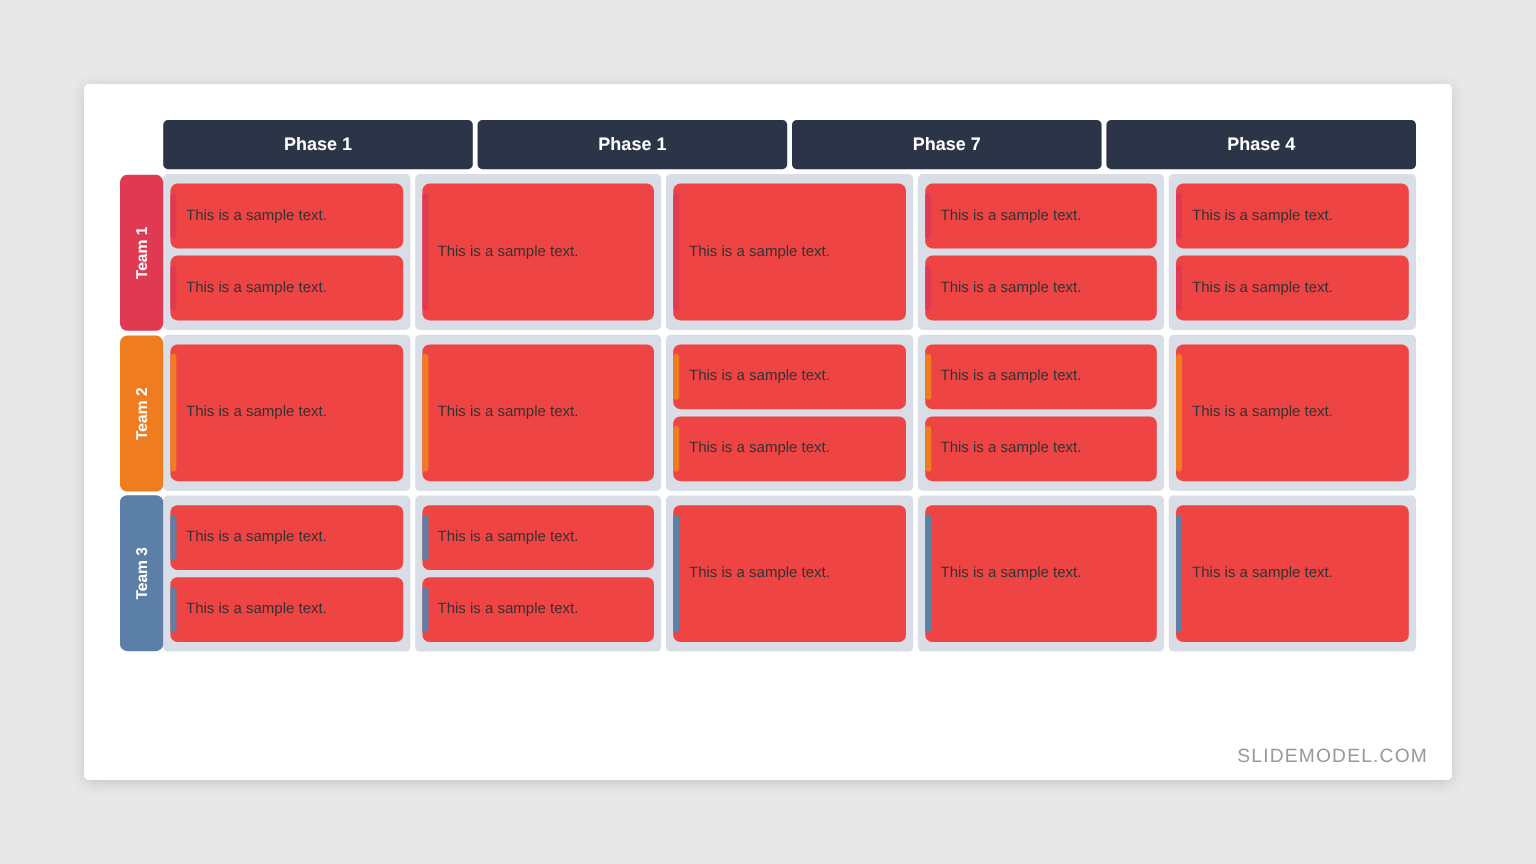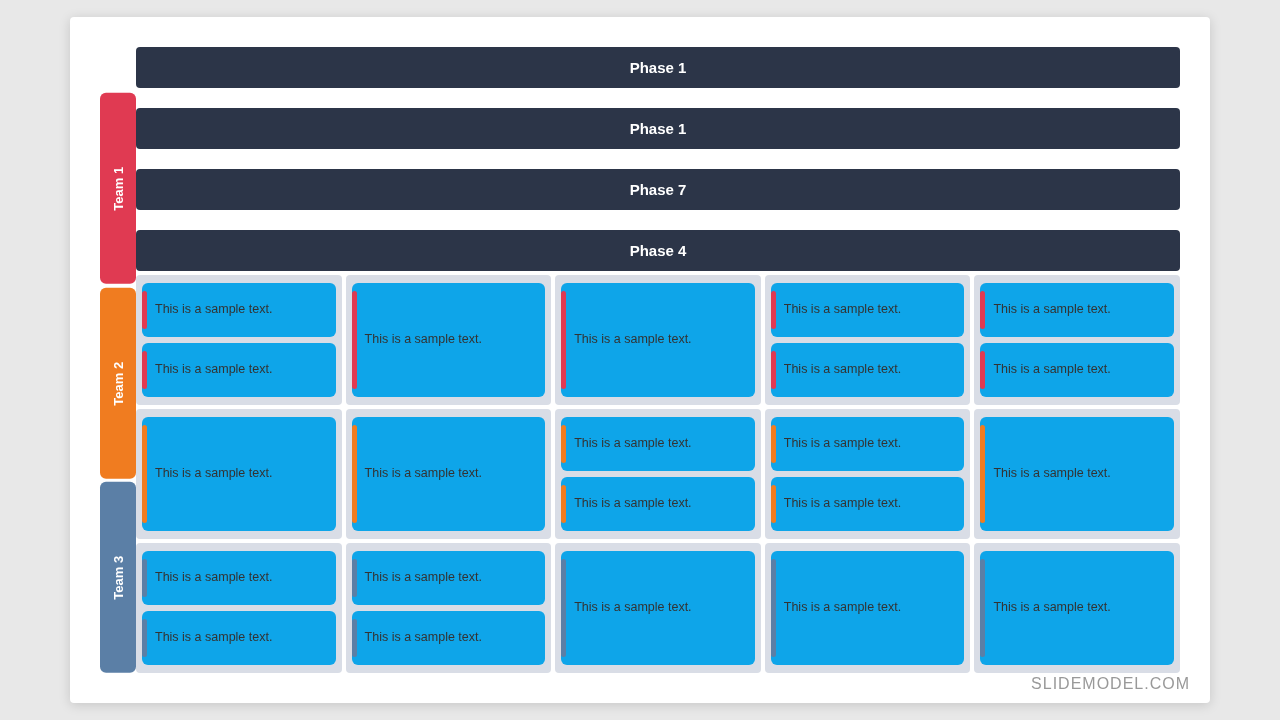--- a/index.html
+++ b/index.html
@@ -72,22 +72,22 @@
     
     .main-grid {
       flex: 1;
       display: flex;
       flex-direction: column;
     }
 
     
     .header-row {
       display: flex;
-      flex-direction: column;
-      gap: 20px;
+      flex-direction: row;
+      gap: 4px;
       margin-bottom: 4px;
     }
 
     .phase-header {
       flex: 1;
       background: #2c3548;
       color: #fff;
       text-align: center;
       font-weight: bold;
       font-size: 15px;
@@ -113,21 +113,21 @@
       background: #d9dde6;
       border-radius: 4px;
       padding: 8px 6px;
       display: flex;
       flex-direction: column;
       gap: 6px;
       min-height: 130px;
     }
 
     .card {
-      background: #0ea5e9;
+      background: #ef4444;
       border-radius: 6px;
       padding: 8px 8px 8px 0;
       display: flex;
       flex-direction: row;
       align-items: stretch;
       font-size: 12.5px;
       color: #333;
       line-height: 1.4;
       flex: 1;
     }

